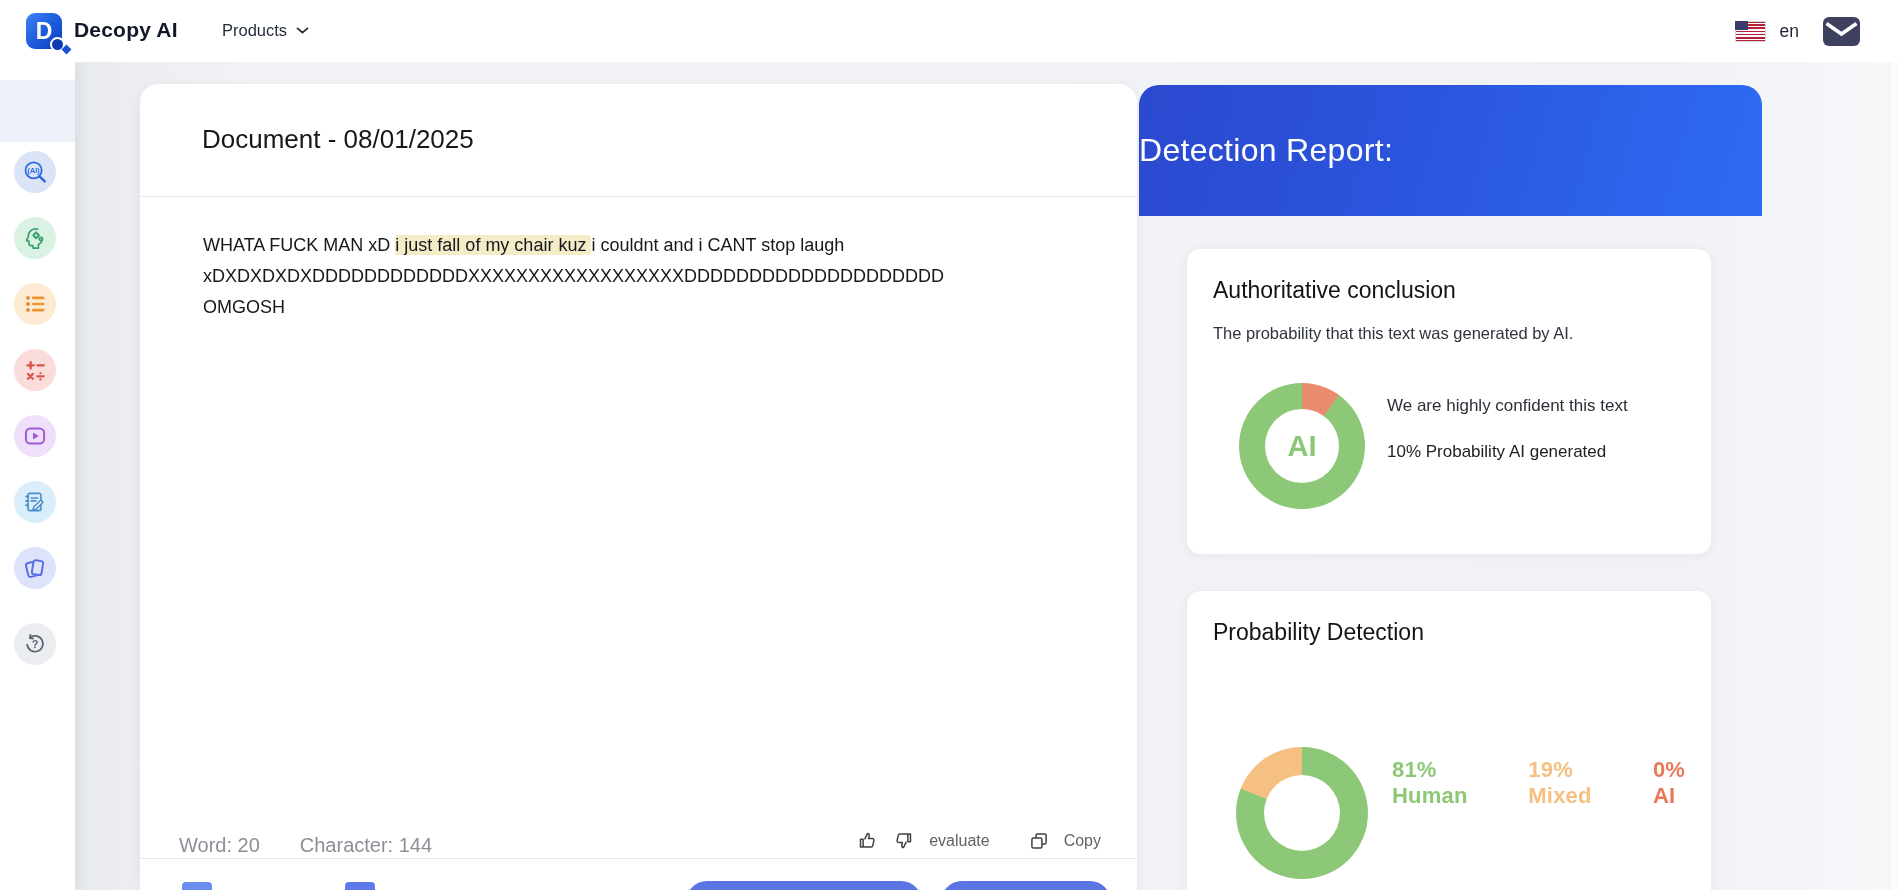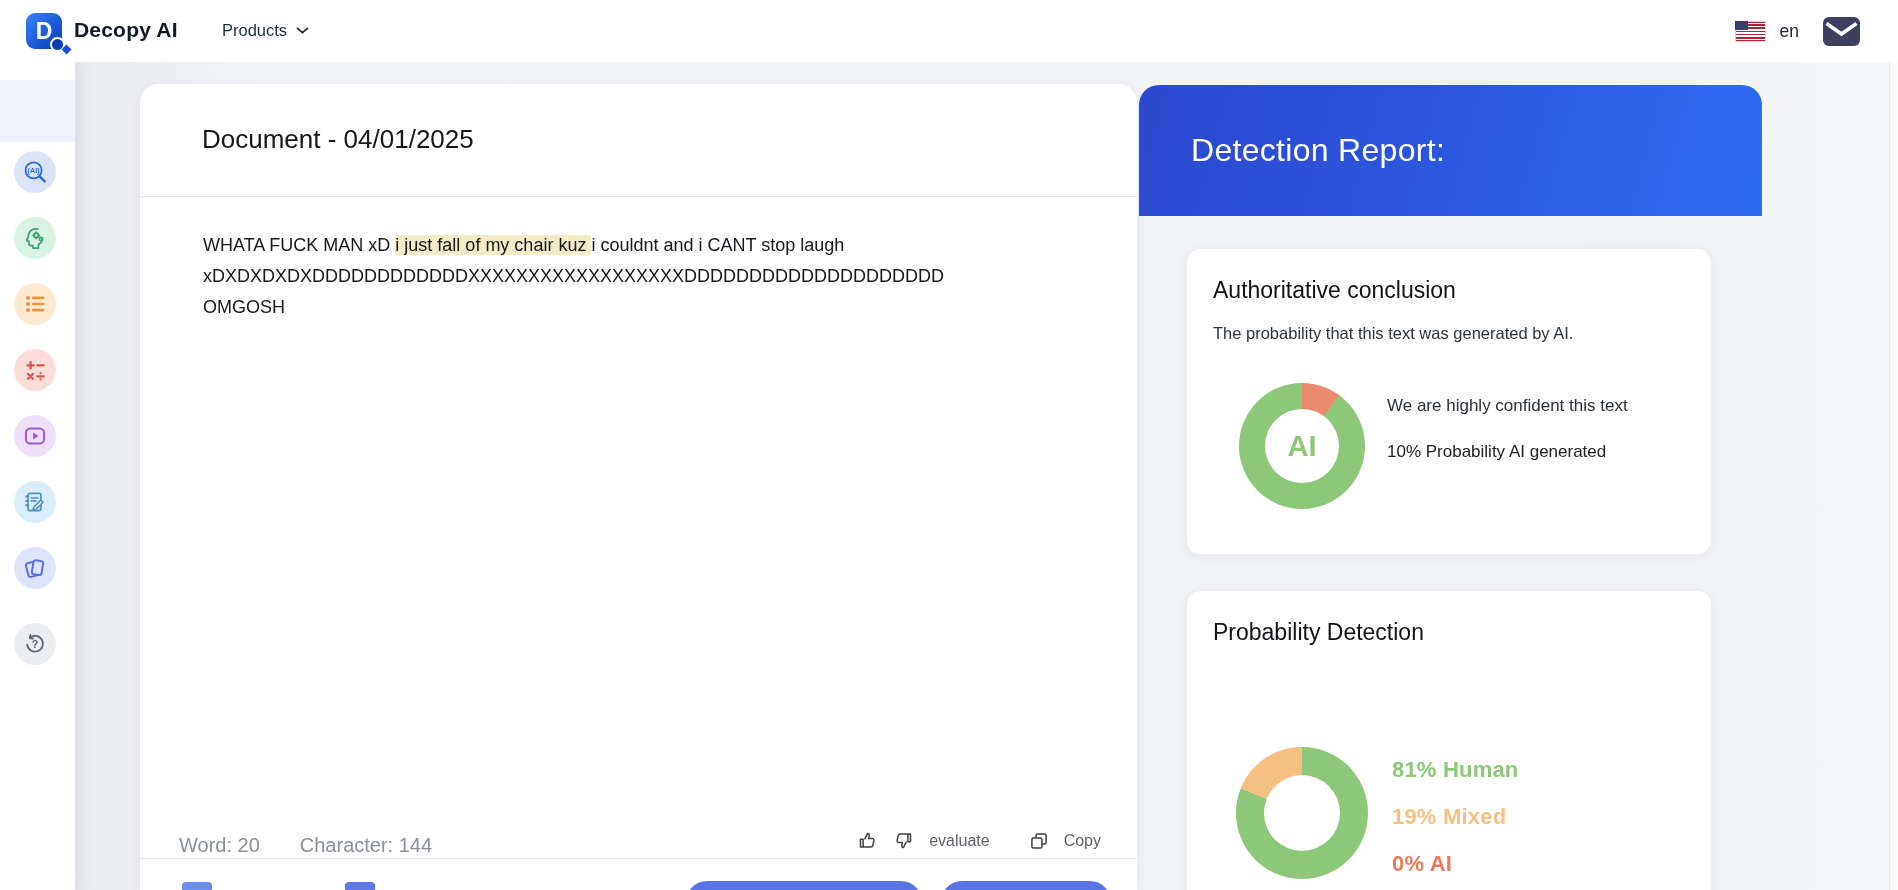--- a/index.html
+++ b/index.html
@@ -53,21 +53,21 @@
   .gap-l { margin-left:24px; }
   .icon-btn { display:flex; align-items:center; cursor:pointer; }
   .doc-divider2 { position:absolute; left:0; top:774px; width:100%; height:1px; background:#e9e9ec; }
   .mini-doc { position:absolute; top:798px; width:30px; height:34px; background:#6b8df0; border-radius:4px; }
   .mini-doc.two { background:#5f7ae8; }
   .pill-btn { position:absolute; top:797px; height:42px; background:#5b74e4; border-radius:21px; cursor:pointer; }
 
   
   .report-banner { position:absolute; left:1139px; top:85px; width:623px; height:131px;
     border-radius:20px 20px 0 0; background:linear-gradient(105deg,#2a49cf 0%,#2b55dd 45%,#2e6bf4 100%);
-    display:flex; align-items:center; padding-left:52px; }
+    display:flex; align-items:center; }
   .report-title { color:#fff; font-size:32px; font-weight:500; letter-spacing:.3px; }
 
   .card { position:absolute; left:1186px; width:526px; background:#fff; border:1px solid #ededf1;
     border-radius:14px; box-shadow:0 2px 10px rgba(20,30,60,.05); }
   .card1 { top:248px; height:307px; }
   .card2 { top:590px; height:340px; }
   .card-title { position:absolute; left:26px; top:28px; font-size:23px; font-weight:500; color:#121317; }
   .card-sub { position:absolute; left:26px; top:71px; width:478px; font-size:16.5px; line-height:26px; color:#2e333c; }
 
   .donut { position:absolute; border-radius:50%; }
@@ -77,21 +77,21 @@
   .donut1 .center-lbl { position:absolute; inset:0; display:flex; align-items:center; justify-content:center;
     font-size:29px; font-weight:bold; color:#8cc878; z-index:2; }
   .donut2 { left:49px; top:156px; width:132px; height:132px; }
   .donut2::after { left:28px; top:28px; width:76px; height:76px; }
 
   .concl { position:absolute; left:200px; top:142px; width:300px; font-size:17px; color:#2b2f36; line-height:30px; }
   .concl-line2 { display:flex; align-items:center; gap:10px; margin-top:5px; }
   .badge { background:#8cc878; border-radius:17px; padding:5px 14px; font-size:17.5px; font-weight:bold; color:#101010; }
   .prob-line { margin-top:16px; color:#222; }
 
-  .legend { position:absolute; left:205px; top:166px; display:flex; flex-direction:column; gap:21px; }
+  .legend { position:absolute; left:205px; top:166px; display:flex; flex-direction:row; gap:14px; }
   .legend-line { font-size:22px; font-weight:bold; letter-spacing:.2px; }
 </style>
 </head>
 <body>
 
 <div class="page">
 
   <div class="header">
     <div class="logo">
       <div class="logo-box">D</div>
@@ -190,21 +190,21 @@
         <path d="M7.8 3.6l-.6 3 3 .4" stroke-linecap="round" stroke-linejoin="round"></path>
         <text x="12.1" y="15.8" text-anchor="middle" font-size="10" font-weight="bold" fill="#5b6472" stroke="none" font-family="Liberation Sans,sans-serif">?</text>
       </svg>
     </div>
   </div>
 
   <div class="workspace"></div>
   <div class="scroll-strip"></div>
 
   <div class="doc-card">
-    <div class="doc-title">Document - 04/01/2025</div>
+    <div class="doc-title">Document - 08/01/2025</div>
     <div class="doc-divider1"></div>
 
     <p class="doc-text"><span>WHATA FUCK MAN xD </span><span class="hl" style="background: rgb(243, 236, 199);">i just fall of my chair kuz </span><span>i couldnt and i CANT stop laugh xDXDXDXDXDDDDDDDDDDDDXXXXXXXXXXXXXXXXXXDDDDDDDDDDDDDDDDDDDD OMGOSH</span></p>
 
     <div class="doc-stats">
       <span>Word: 20</span>
       <span>Character: 144</span>
     </div>
 
     <div class="doc-actions">

